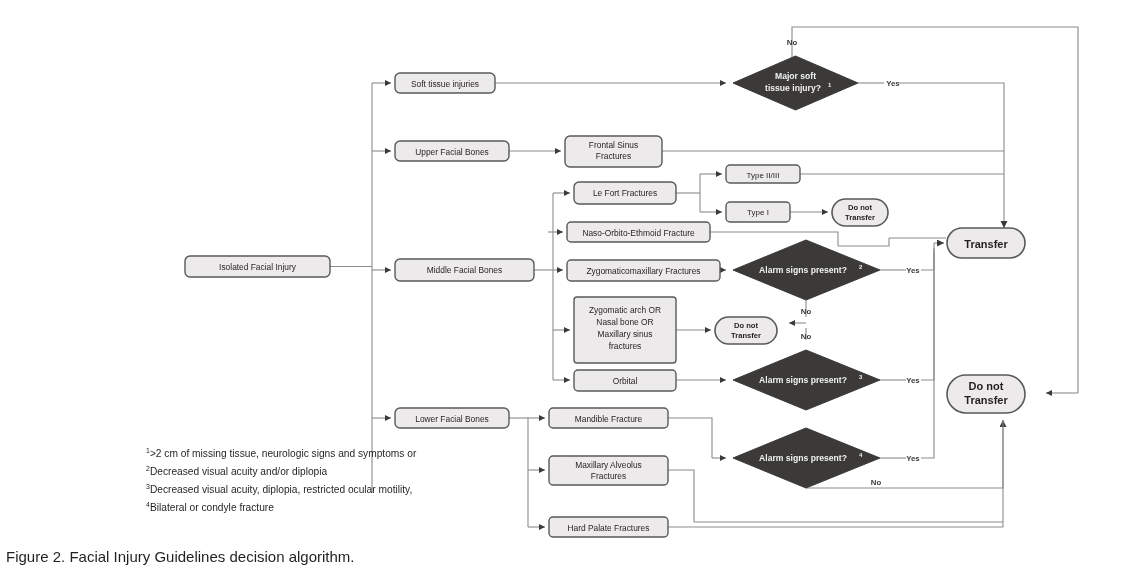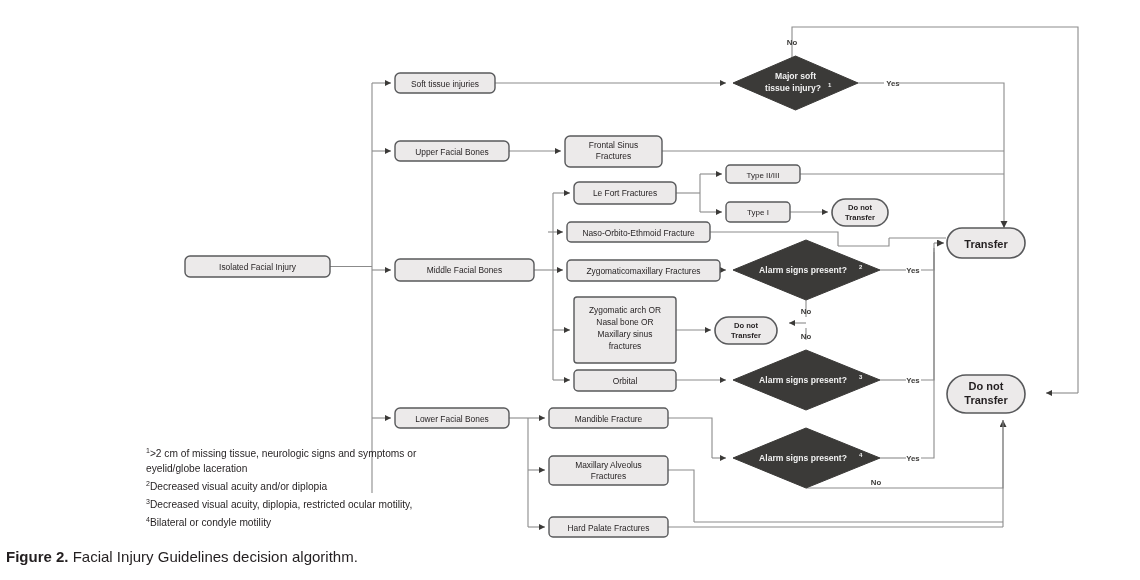--- a/index.html
+++ b/index.html
@@ -29,21 +29,21 @@
     position:absolute; left:146px; top:444px; width:400px;
     font-size:10.2px; line-height:14.6px; color:#231f20;
   }
   #footnotes div{ white-space:nowrap; }
   #footnotes sup{ font-size:7px; vertical-align:super; }
 
   #caption{
     position:absolute; left:6px; top:548px;
     font-size:15px; color:#231f20;
   }
-  #caption .figno{ font-weight:bold; }
+  #caption .figno{ font-weight:normal; }
 </style>
 </head>
 <body>
 
 <div id="root">
 
   <svg id="flow" viewBox="0 0 1140 580">
     <defs>
       <marker id="ah" markerWidth="7" markerHeight="7" refX="6" refY="3" orient="auto" markerUnits="userSpaceOnUse">
         <path d="M0,0 L6,3 L0,6 z" fill="#3b3a38"></path>
@@ -275,24 +275,23 @@
     <text class="edgelbl" x="913" y="273">Yes</text>
     <text class="edgelbl" x="806" y="314">No</text>
     <text class="edgelbl" x="806" y="339">No</text>
     <text class="edgelbl" x="913" y="383">Yes</text>
     <text class="edgelbl" x="913" y="461">Yes</text>
     <text class="edgelbl" x="876" y="485">No</text>
   </svg>
 
   <div id="footnotes">
     <div><sup>1</sup><span>&gt;2 cm of missing tissue, neurologic signs and symptoms or</span></div>
-    <div><span>eyelid/globe laceration</span></div>
     <div><sup>2</sup><span>Decreased visual acuity and/or diplopia</span></div>
     <div><sup>3</sup><span>Decreased visual acuity, diplopia, restricted ocular motility,</span></div>
-    <div><sup>4</sup><span>Bilateral or condyle motility</span></div>
+    <div><sup>4</sup><span>Bilateral or condyle fracture</span></div>
   </div>
 
   <div id="caption">
     <span class="figno">Figure 2.</span>
     <span>Facial Injury Guidelines decision algorithm.</span>
   </div>
 
 </div>
 
 </body></html>

